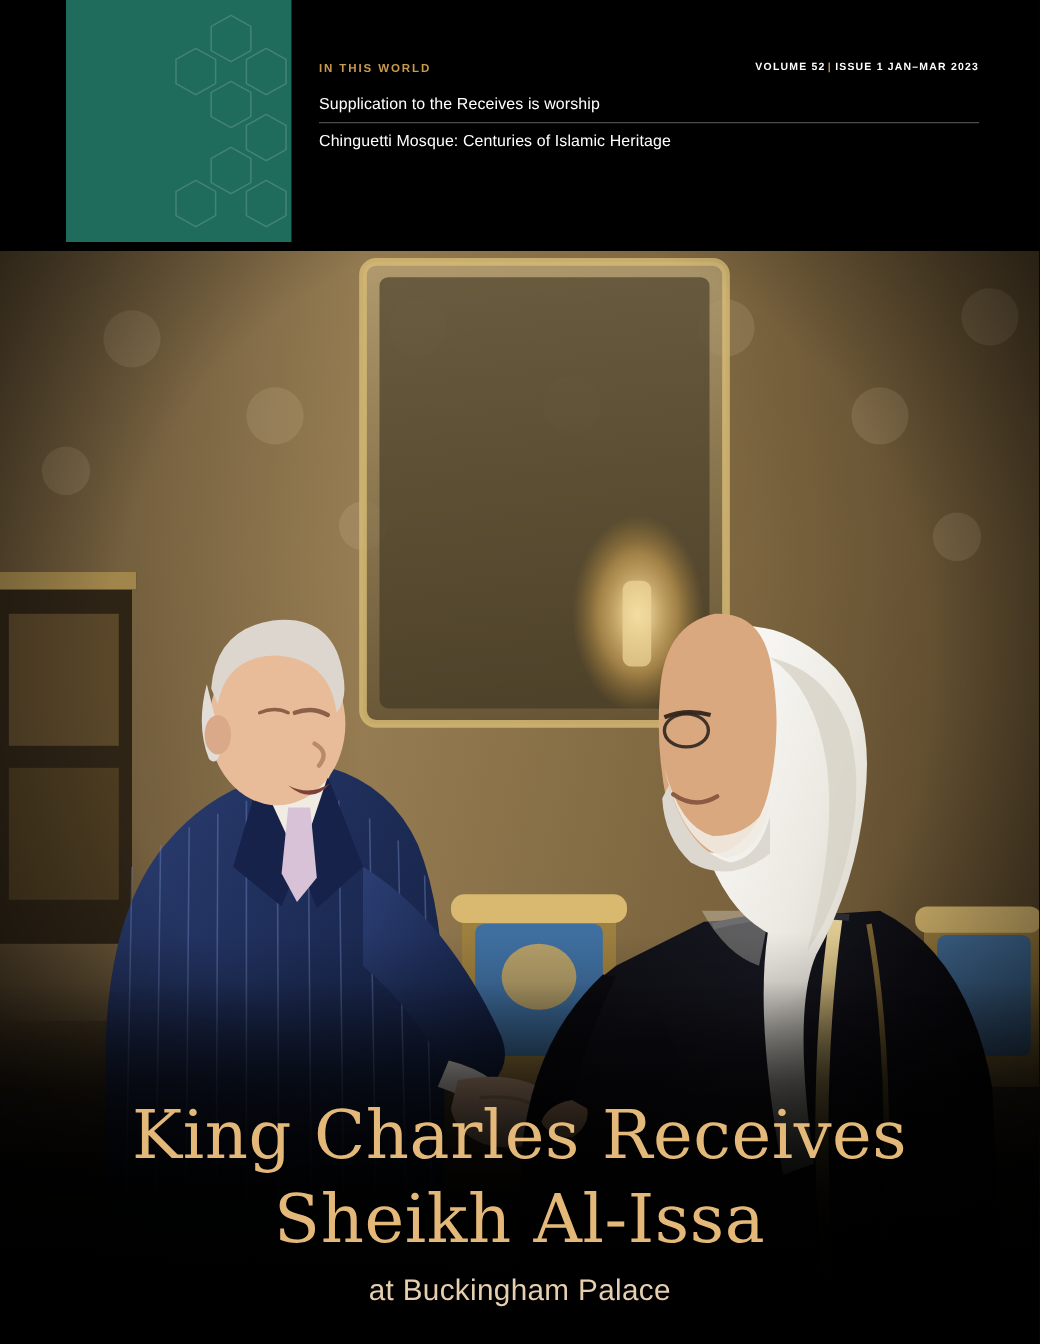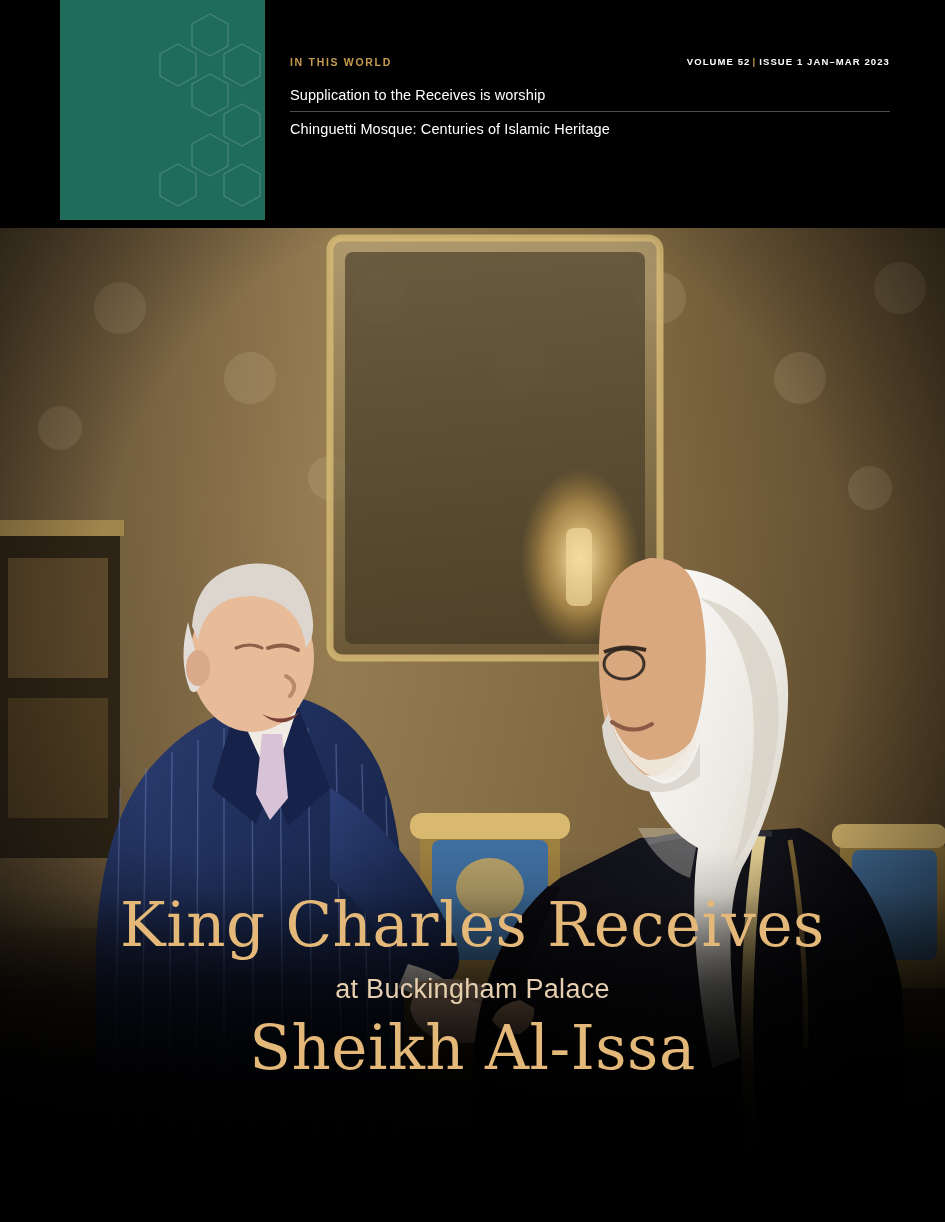--- a/index.html
+++ b/index.html
@@ -97,21 +97,21 @@
     background:linear-gradient(to bottom, rgba(0,0,0,0) 0%, rgba(0,0,0,.55) 28%, rgba(0,0,0,.88) 58%, #000 88%);
   }
   #title-line1, #title-line2 {
     color:#e3b878;
     font-family:"DejaVu Serif", serif;
     font-weight:normal;
     font-size:61px;
     letter-spacing:.5px;
     line-height:1.08;
   }
-  #title-line1 { }
+  #title-line1 { margin-top:108px; }
   #title-line2 { margin-top:10px; }
   #title-sub {
     color:#e6cfae;
     font-family:"Liberation Sans", sans-serif;
     font-size:27px;
     letter-spacing:.3px;
     margin-top:16px;
   }
 </style>
 </head>
@@ -323,17 +323,17 @@
 
       <div id="issue-list">
         <div class="issue-item">Supplication to the Receives is worship</div>
         <div class="issue-item">Chinguetti Mosque: Centuries of Islamic Heritage</div>
       </div>
     </div>
   </div>
 
   <div id="title-overlay">
     <div id="title-line1">King Charles Receives</div>
+    <div id="title-line2">Sheikh Al-Issa</div>
     <div id="title-sub">at Buckingham Palace</div>
-    <div id="title-line2">Sheikh Al-Issa</div>
   </div>
 
 </div>
 
 </body></html>

